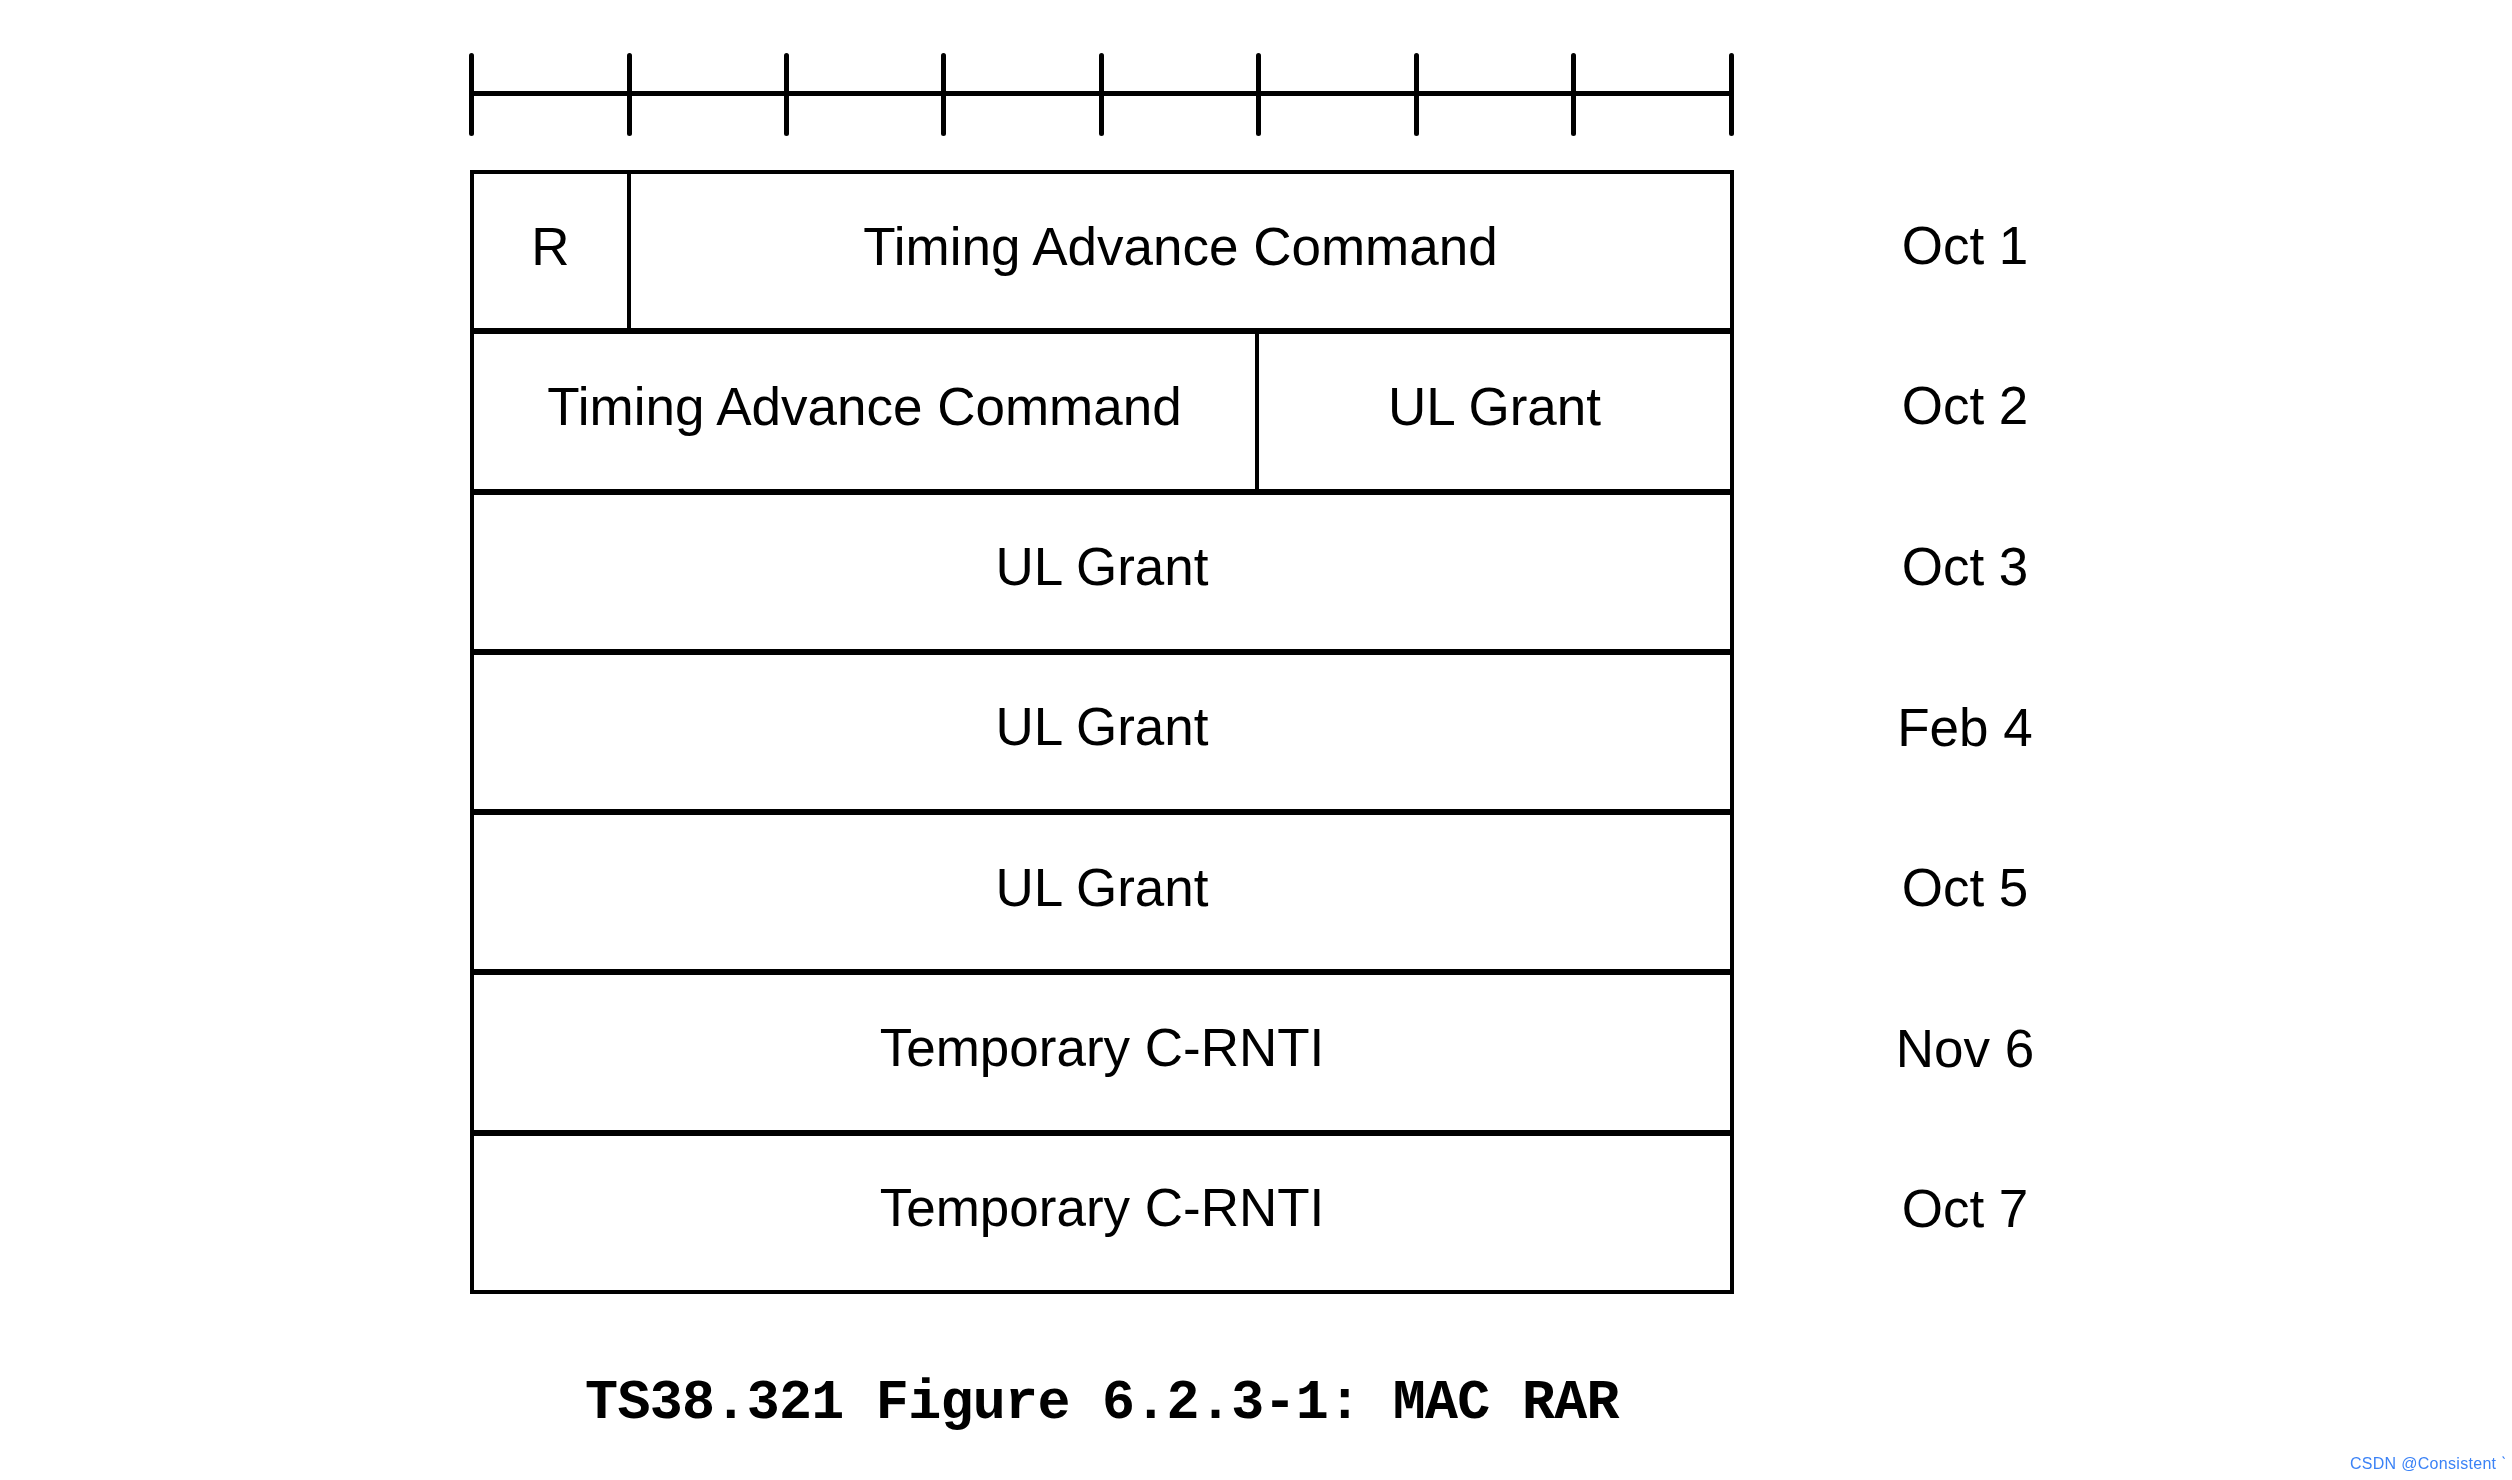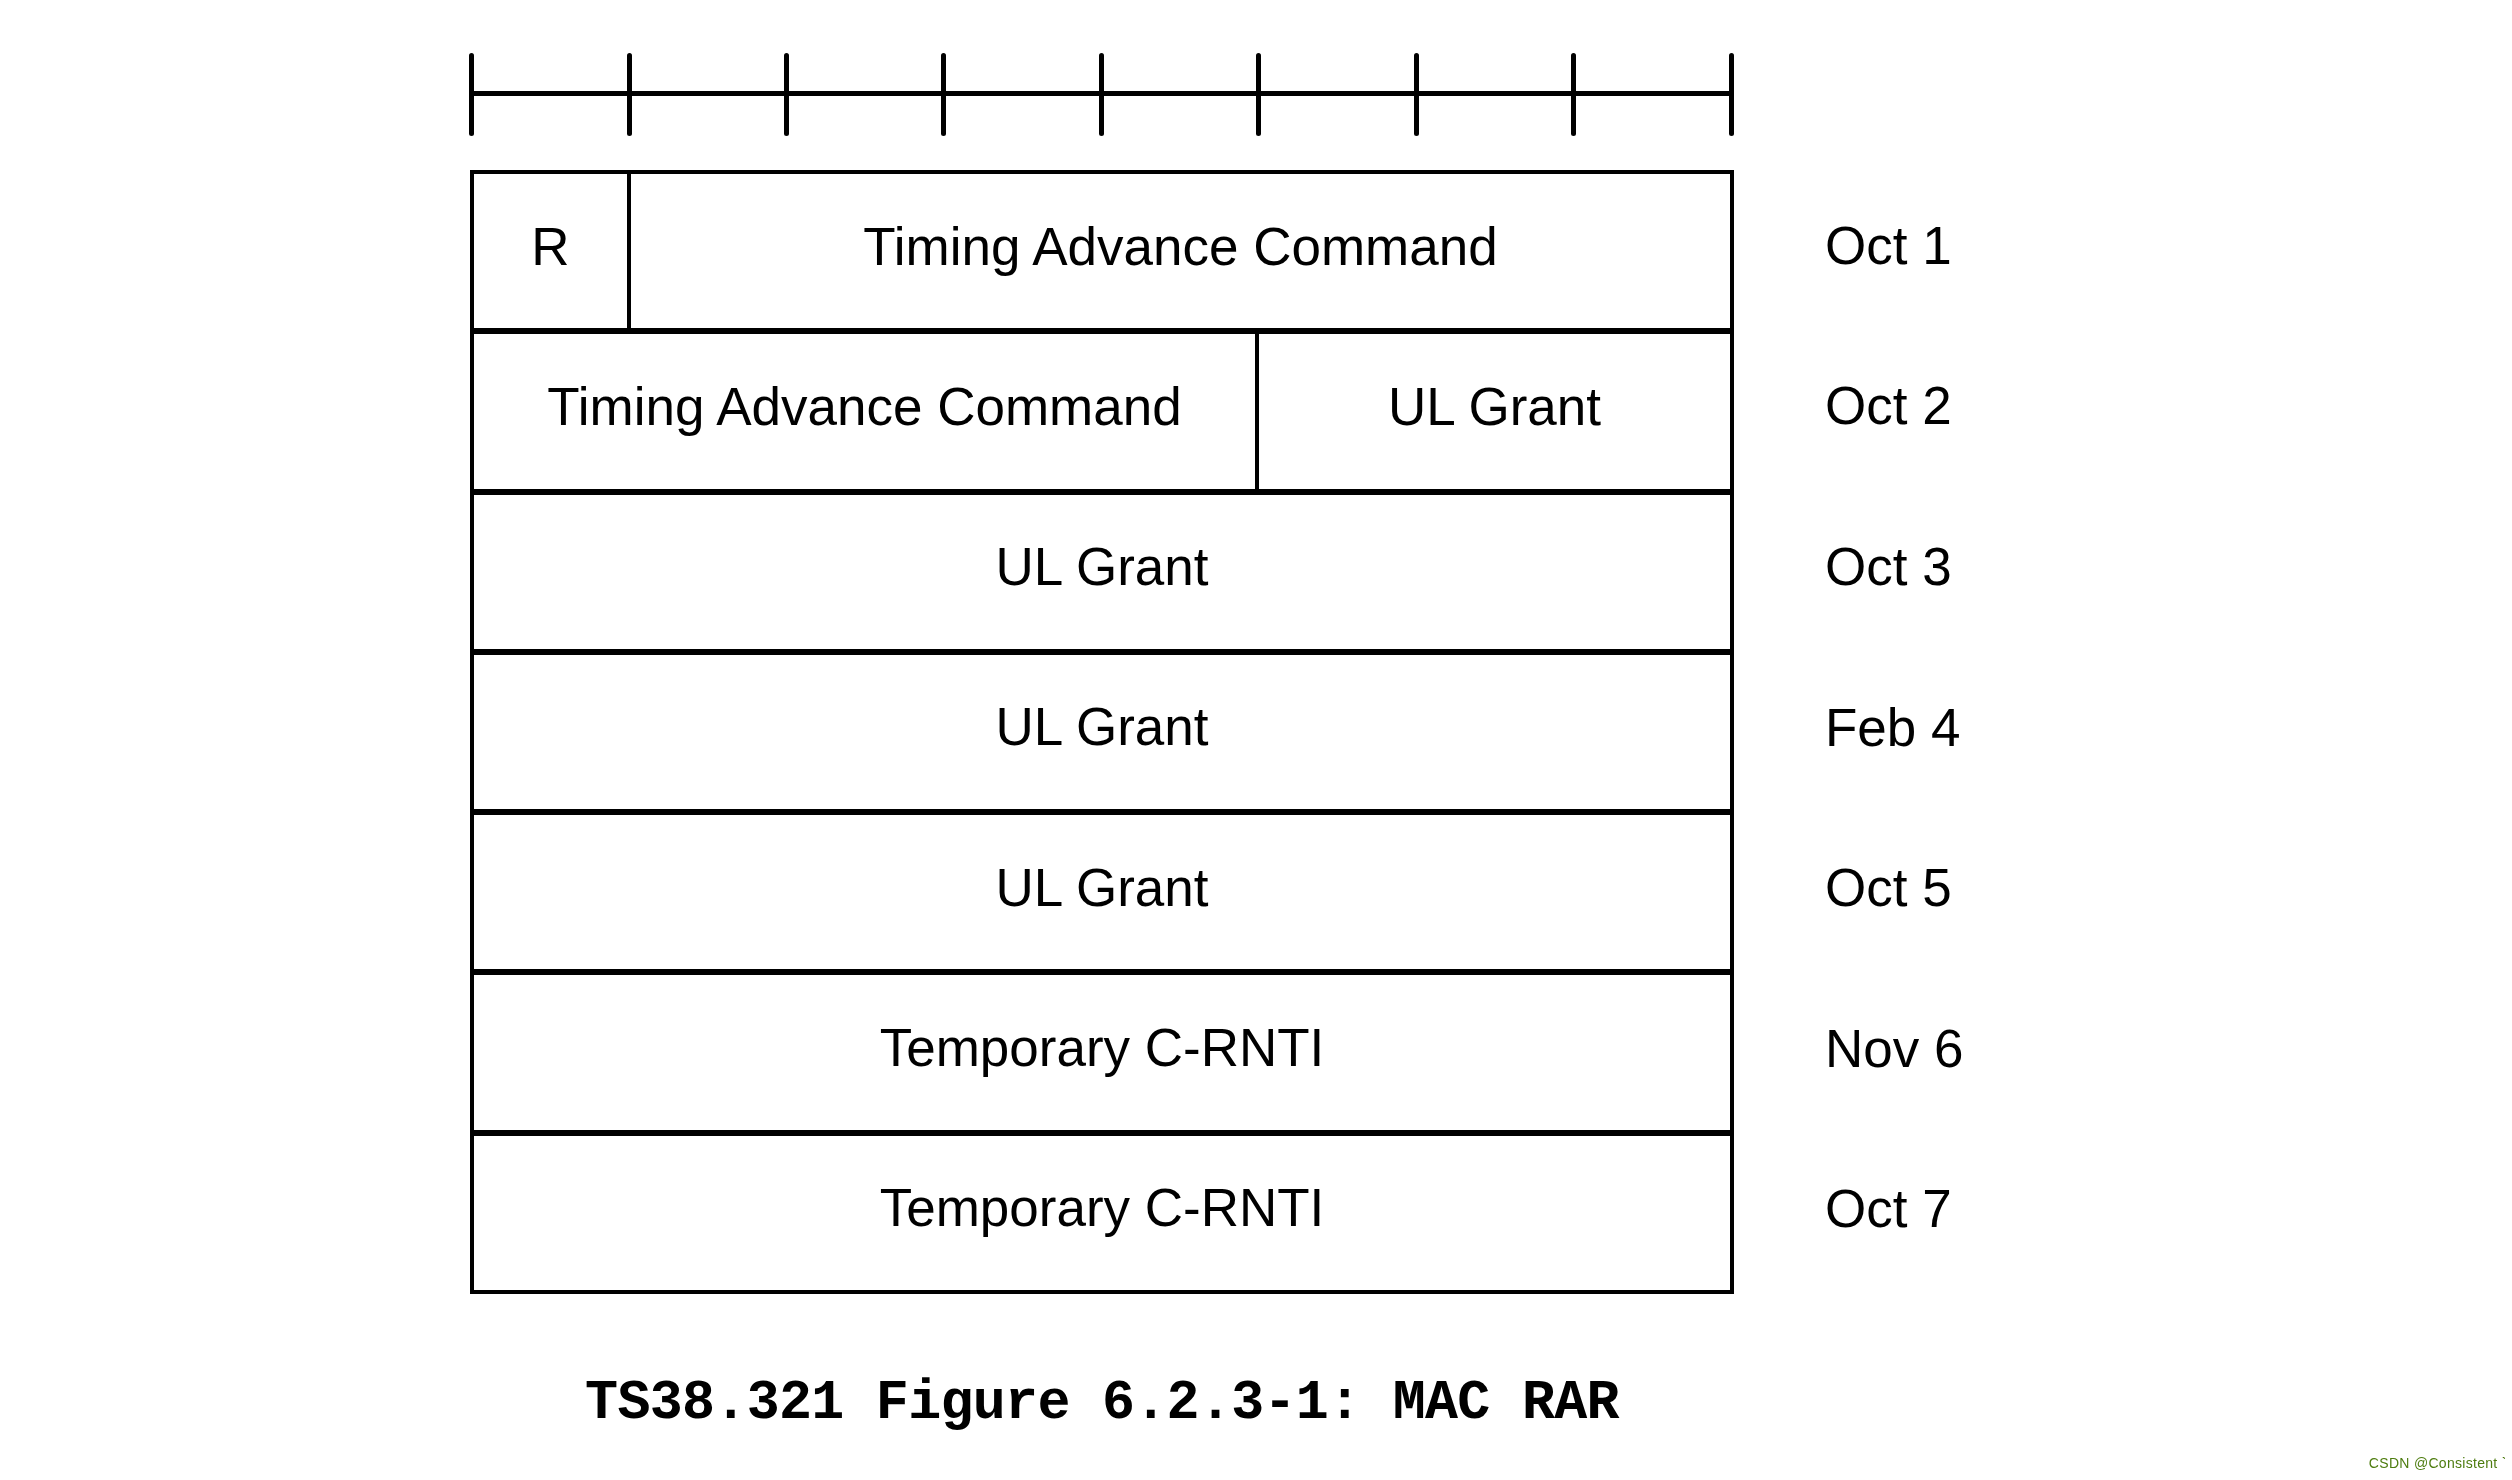--- a/index.html
+++ b/index.html
@@ -34,37 +34,37 @@
     font-size:53px;line-height:1;box-sizing:border-box;min-width:0;
   }
   .cell .lbl{transform:translateY(-5.3px);white-space:nowrap;}
   .sep{border-right:4.7px solid #000;}
   .w1{flex:0 0 12.5%;}
   .w5{flex:0 0 62.5%;}
   .grow{flex:1 1 0;}
   
   .octcol{
     position:absolute;left:1825px;top:170px;width:280px;height:1124px;
-    display:flex;flex-direction:column;
+    display:flex;flex-direction:column;align-items:center;
   }
   .octlab{
     flex:1 1 0;display:flex;align-items:center;justify-content:flex-start;
     font-size:53px;line-height:1;
   }
   .octlab .lbl{transform:translateY(-5.3px);white-space:nowrap;}
   
   .caption{
     position:absolute;left:470px;top:1371px;width:1264px;
     text-align:center;font-size:55px;font-weight:700;letter-spacing:-0.7px;
     line-height:1.2;white-space:nowrap;font-family:Liberation Mono, monospace;
   }
   
   .watermark{
     position:absolute;top:1455px;right:5.3px;
-    font-size:14px;color:#4d7c0f;letter-spacing:0.3px;white-space:nowrap;
+    font-size:16px;color:#3b82f6;letter-spacing:0.3px;white-space:nowrap;
   }
 </style>
 </head>
 <body>
 
 <div class="stage">
 
   <div>
     <div class="ruler-line"></div>
     <div class="tick" style="left:469px"></div>

